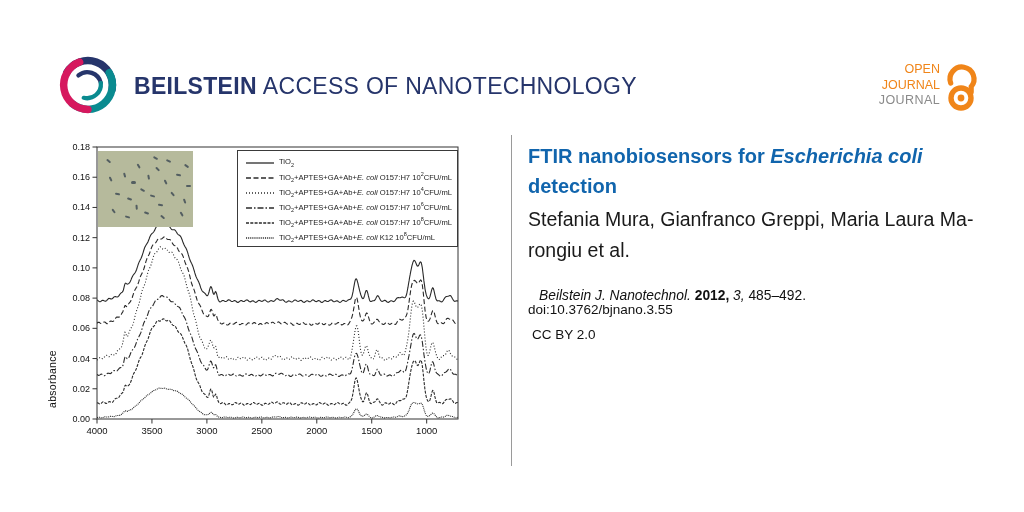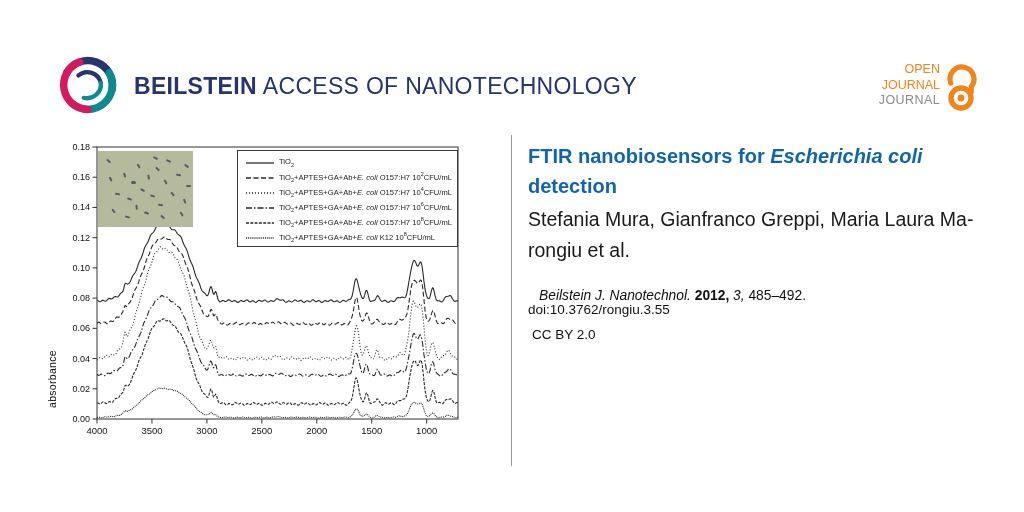--- a/index.html
+++ b/index.html
@@ -189,17 +189,17 @@
           </svg>
           <span>TiO<sub>2</sub>+APTES+GA+Ab+<i>E. coli</i> K12 10<sup>8</sup>CFU/mL</span>
         </div>
       </div>
   </section>
 
   <section class="meta">
     <h1 class="title">FTIR nanobiosensors for <i>Escherichia coli</i><br>detection</h1>
     <p class="authors">Stefania Mura, Gianfranco Greppi, Maria Laura Ma-<br>rongiu et al.</p>
     <p class="citation"><i>Beilstein J. Nanotechnol.</i> <b>2012,</b> <i>3,</i> 485–492.</p>
-    <p class="doi">doi:10.3762/rongiu.3.55</p>
+    <p class="doi">doi:10.3762/bjnano.3.55</p>
     <p class="license">CC BY 2.0</p>
   </section>
 
 </div>
 
 </body></html>

